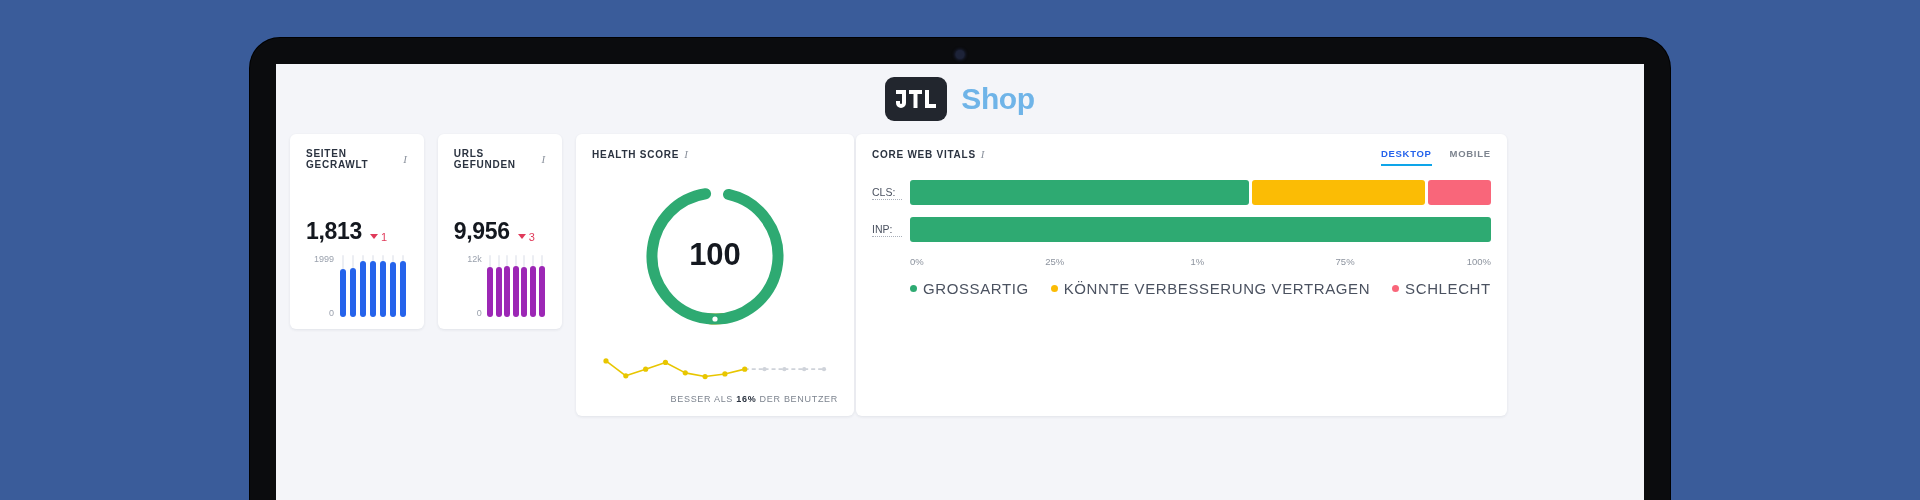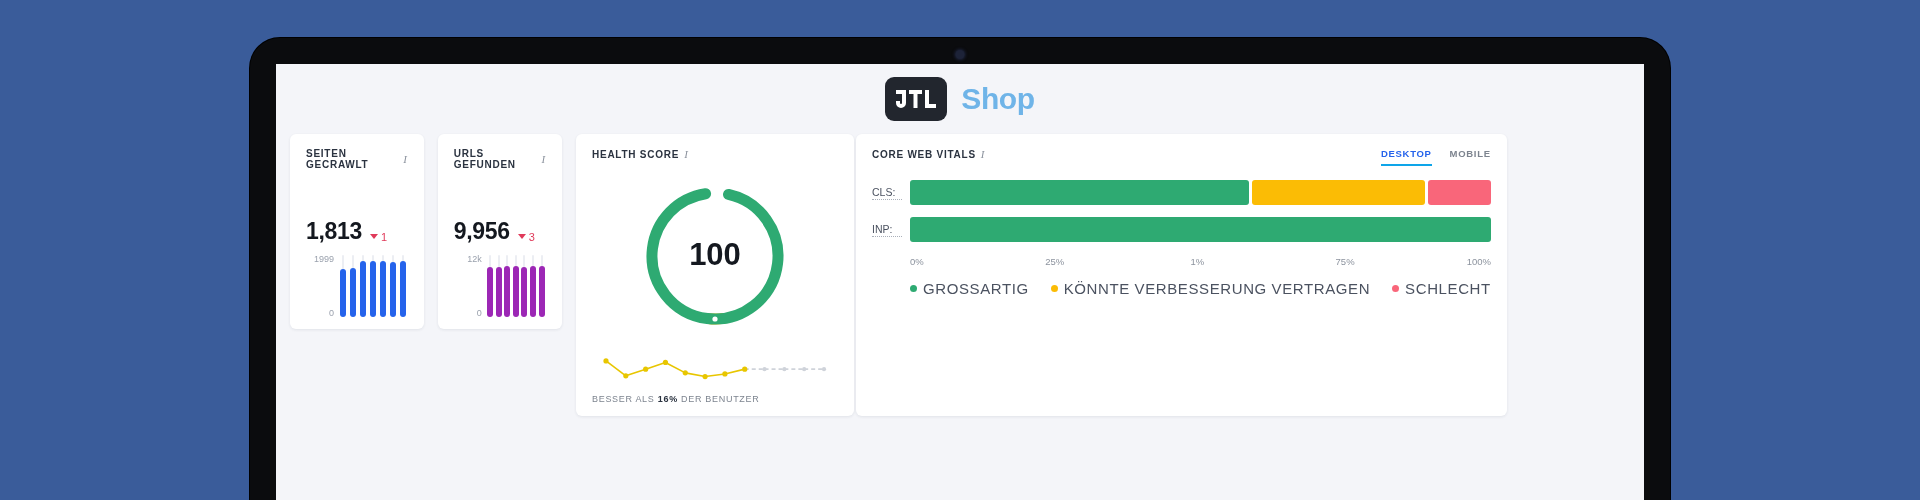--- a/index.html
+++ b/index.html
@@ -95,21 +95,21 @@
   .gauge-card{height:282px;display:flex;flex-direction:column;}
   .gauge-wrap{flex:1;display:flex;align-items:center;justify-content:center;position:relative;margin-top:2px;}
   .gauge{position:relative;width:150px;height:150px;}
   .gauge svg{display:block;transform:rotate(0deg);}
   .gauge-num{
     position:absolute;left:0;right:0;top:50%;transform:translateY(-52%);
     text-align:center;font-size:31px;font-weight:bold;color:#14181f;
   }
   .spark-wrap{height:40px;position:relative;margin:0 6px;}
   .spark-note{
-    text-align:left;font-size:9px;letter-spacing:.7px;color:#7d848f;
+    text-align:right;font-size:9px;letter-spacing:.7px;color:#7d848f;
     text-transform:uppercase;margin-top:4px;
   }
   .spark-note b{color:#2b3340;}
 
   
   .cwv-head{display:flex;align-items:flex-start;justify-content:space-between;}
   .tabs{display:flex;gap:18px;}
   .tab{
     font-size:9.5px;font-weight:bold;letter-spacing:.7px;color:#7d848f;
     text-transform:uppercase;padding-bottom:5px;

